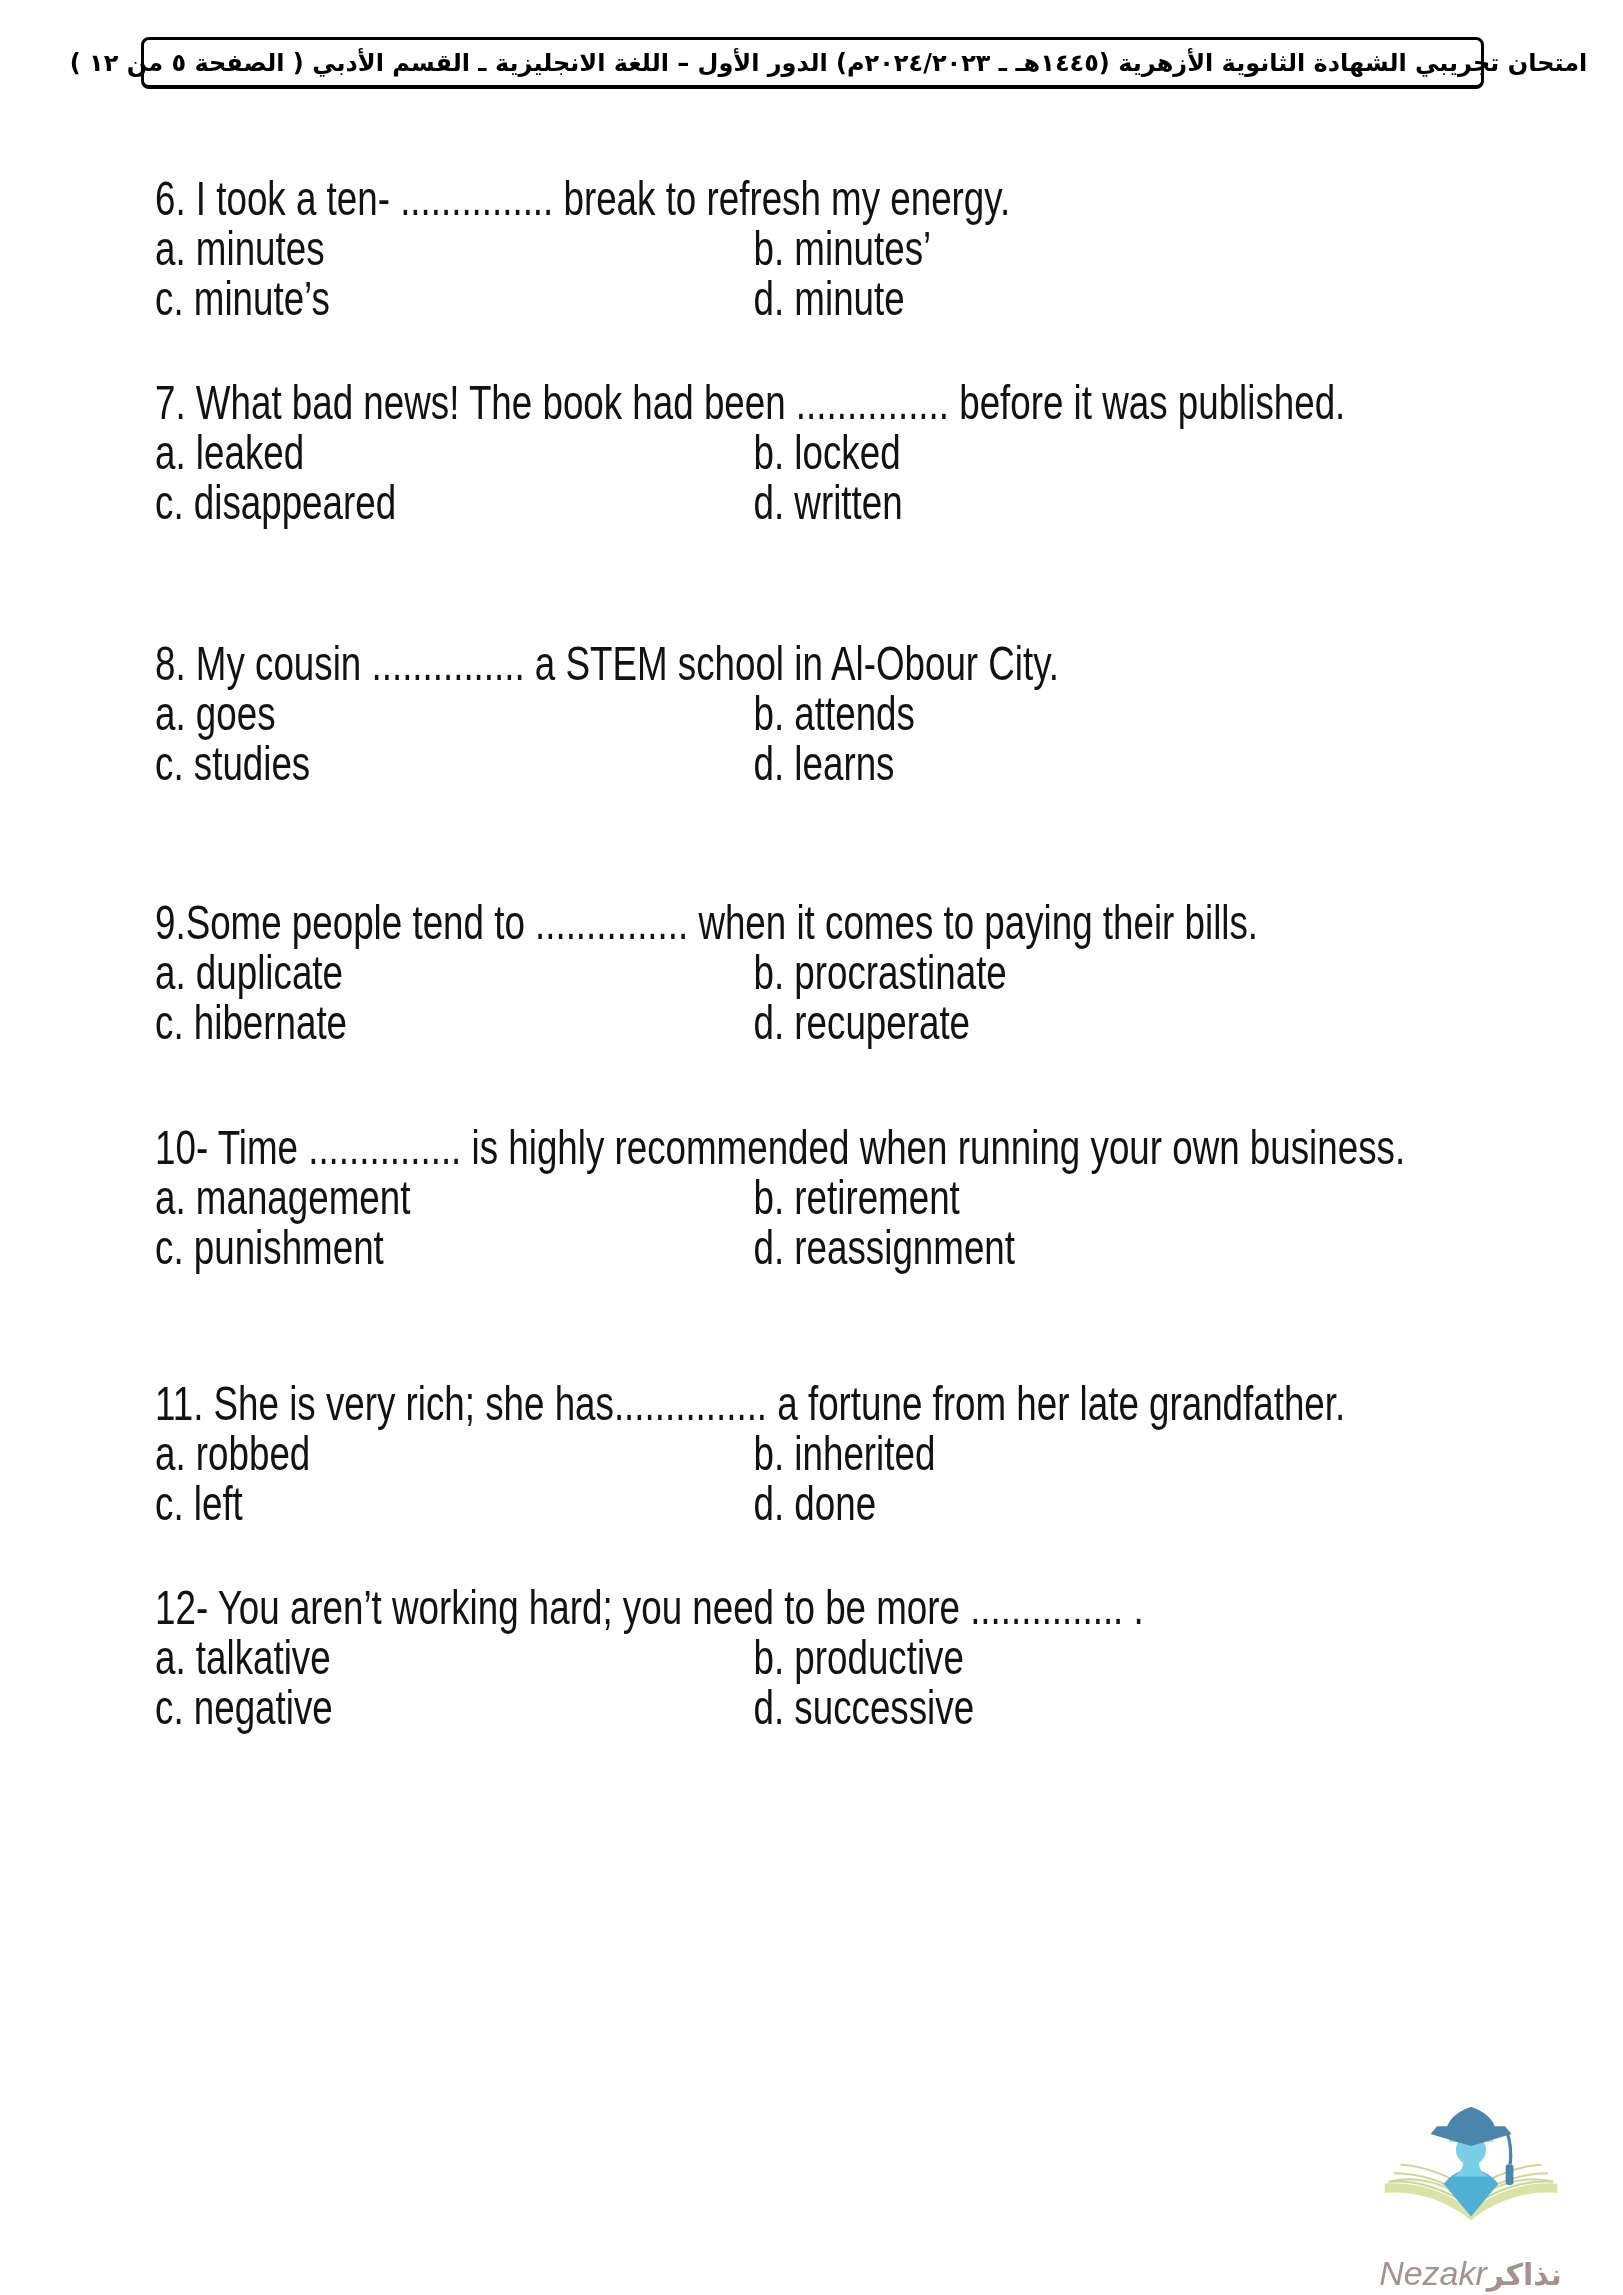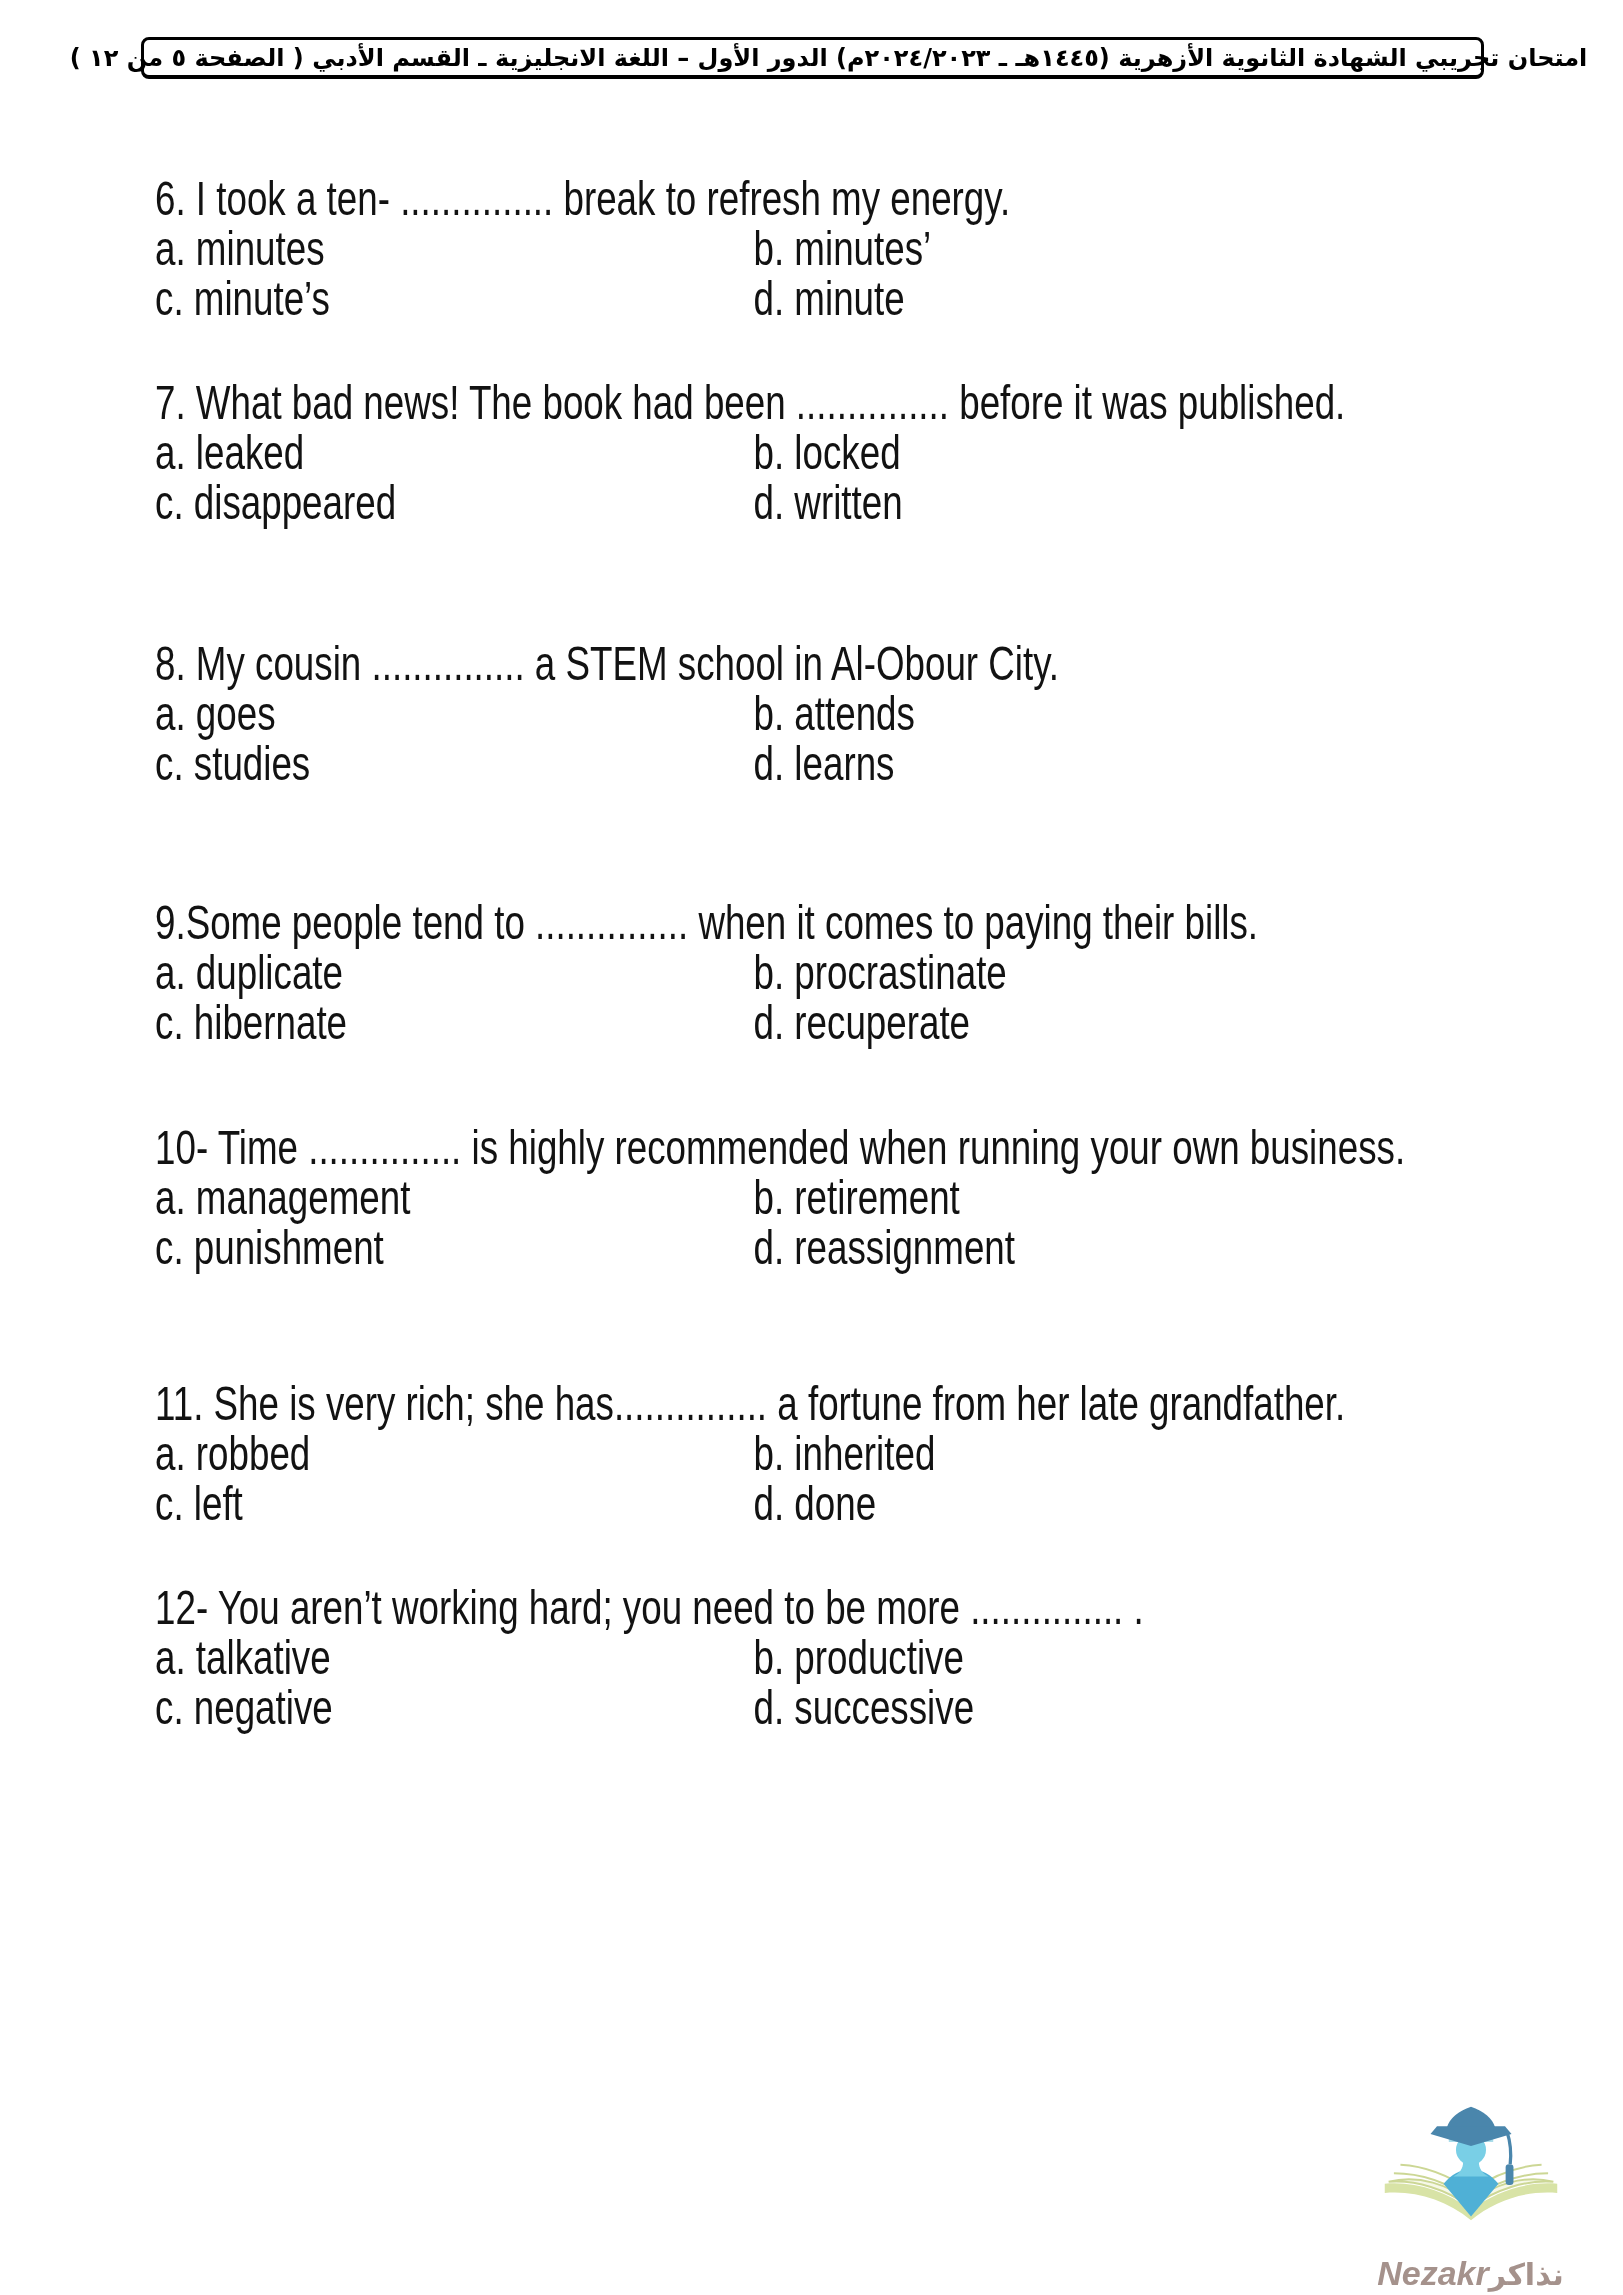--- a/index.html
+++ b/index.html
@@ -12,21 +12,21 @@
     font-family: "Liberation Sans", sans-serif;
     color: #111111;
   }
 
   
   .header-box {
     position: absolute;
     left: 141px;
     top: 37px;
     width: 1343px;
-    height: 42px;
+    height: 52px;
     border: 3.3px solid #000;
     border-bottom-width: 4.6px;
     border-radius: 8px;
     box-sizing: border-box;
     display: flex;
     align-items: center;
     justify-content: center;
     background: #fff;
     padding-left: 32px;
   }
@@ -70,21 +70,21 @@
   }
   .logo svg { display: block; }
   .wordmark {
     margin-top: 1.3px;
     display: flex;
     align-items: baseline;
     white-space: nowrap;
   }
   .wordmark .latin {
     font-family: "Liberation Sans", sans-serif;
-    font-weight: bold;
+    font-weight: normal;
     font-style: italic;
     font-size: 34px;
   }
   .wordmark .arabic {
     font-family: "DejaVu Sans", sans-serif;
     font-weight: bold;
     font-size: 30px;
     margin-top: 31px;
   }
 </style>

